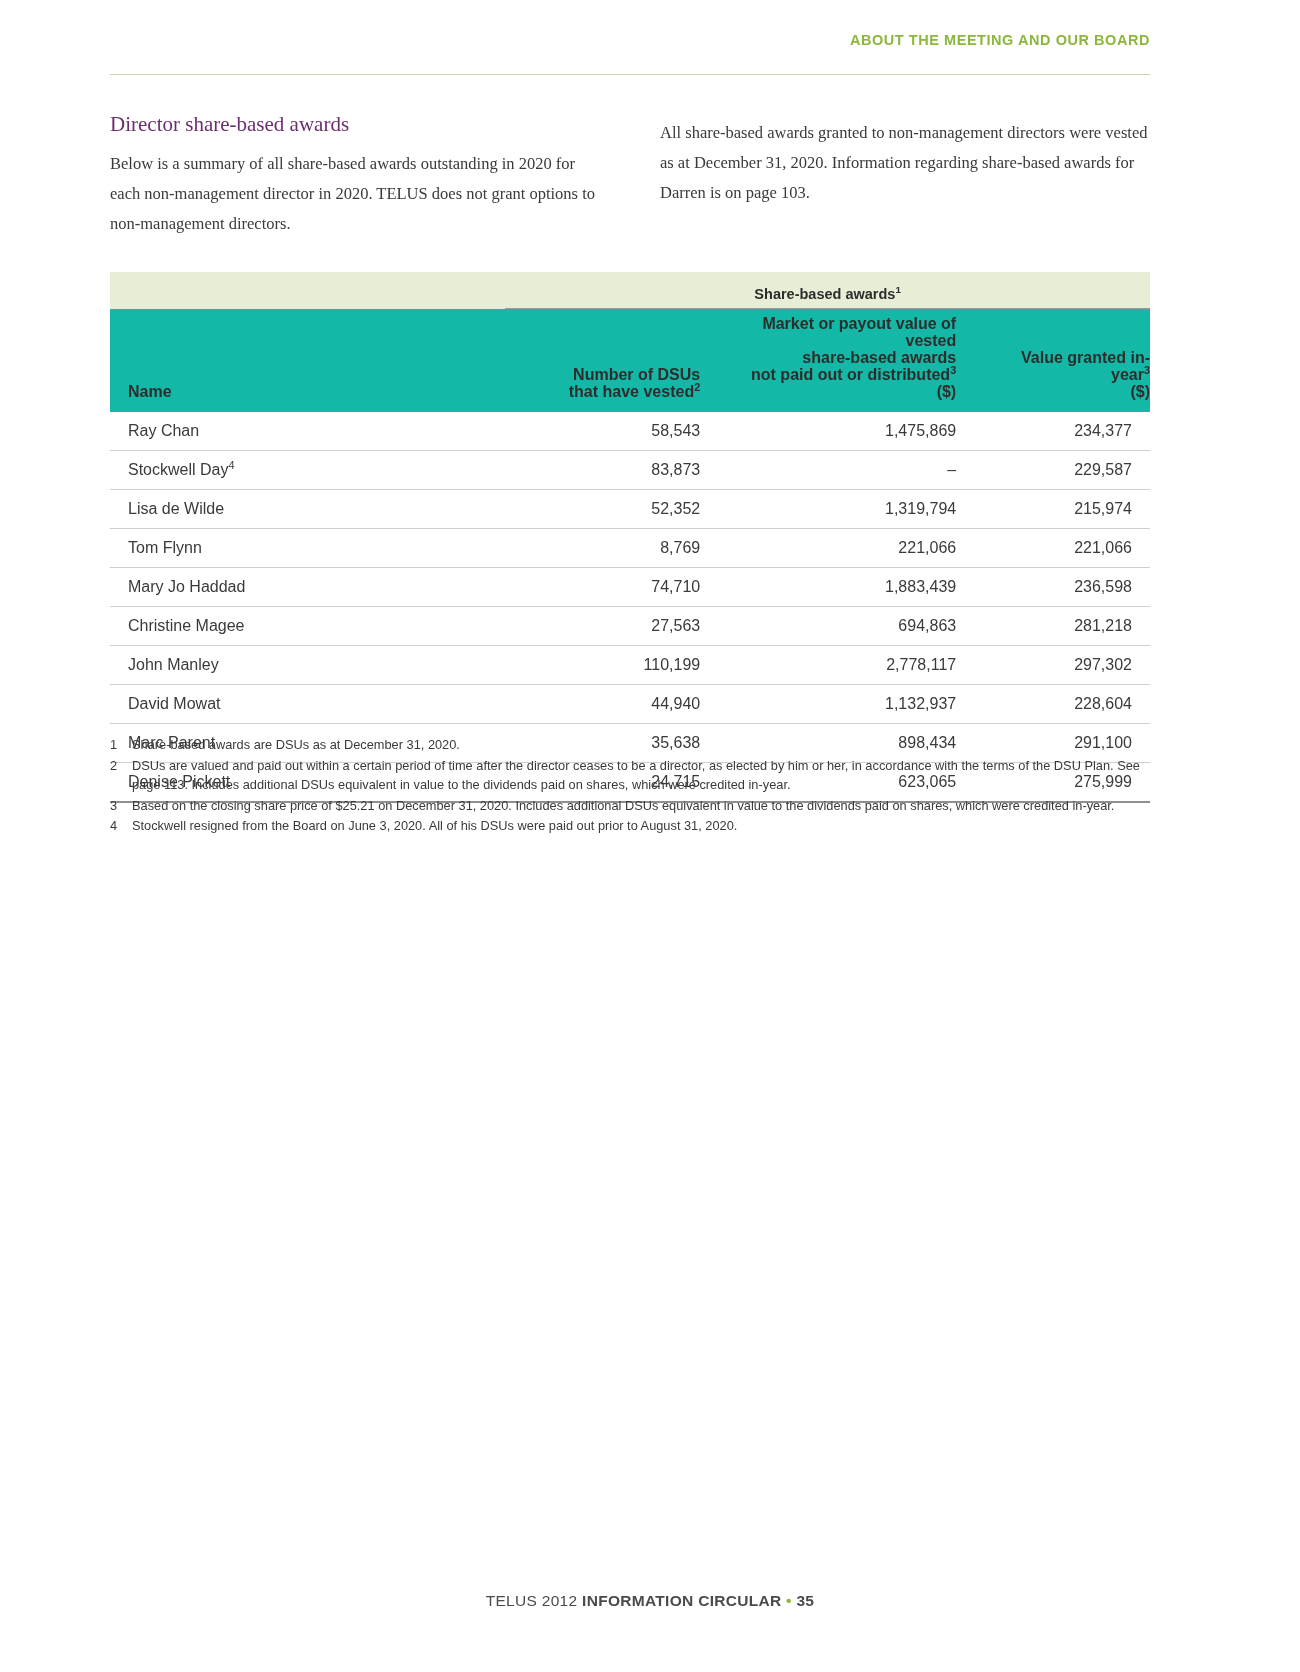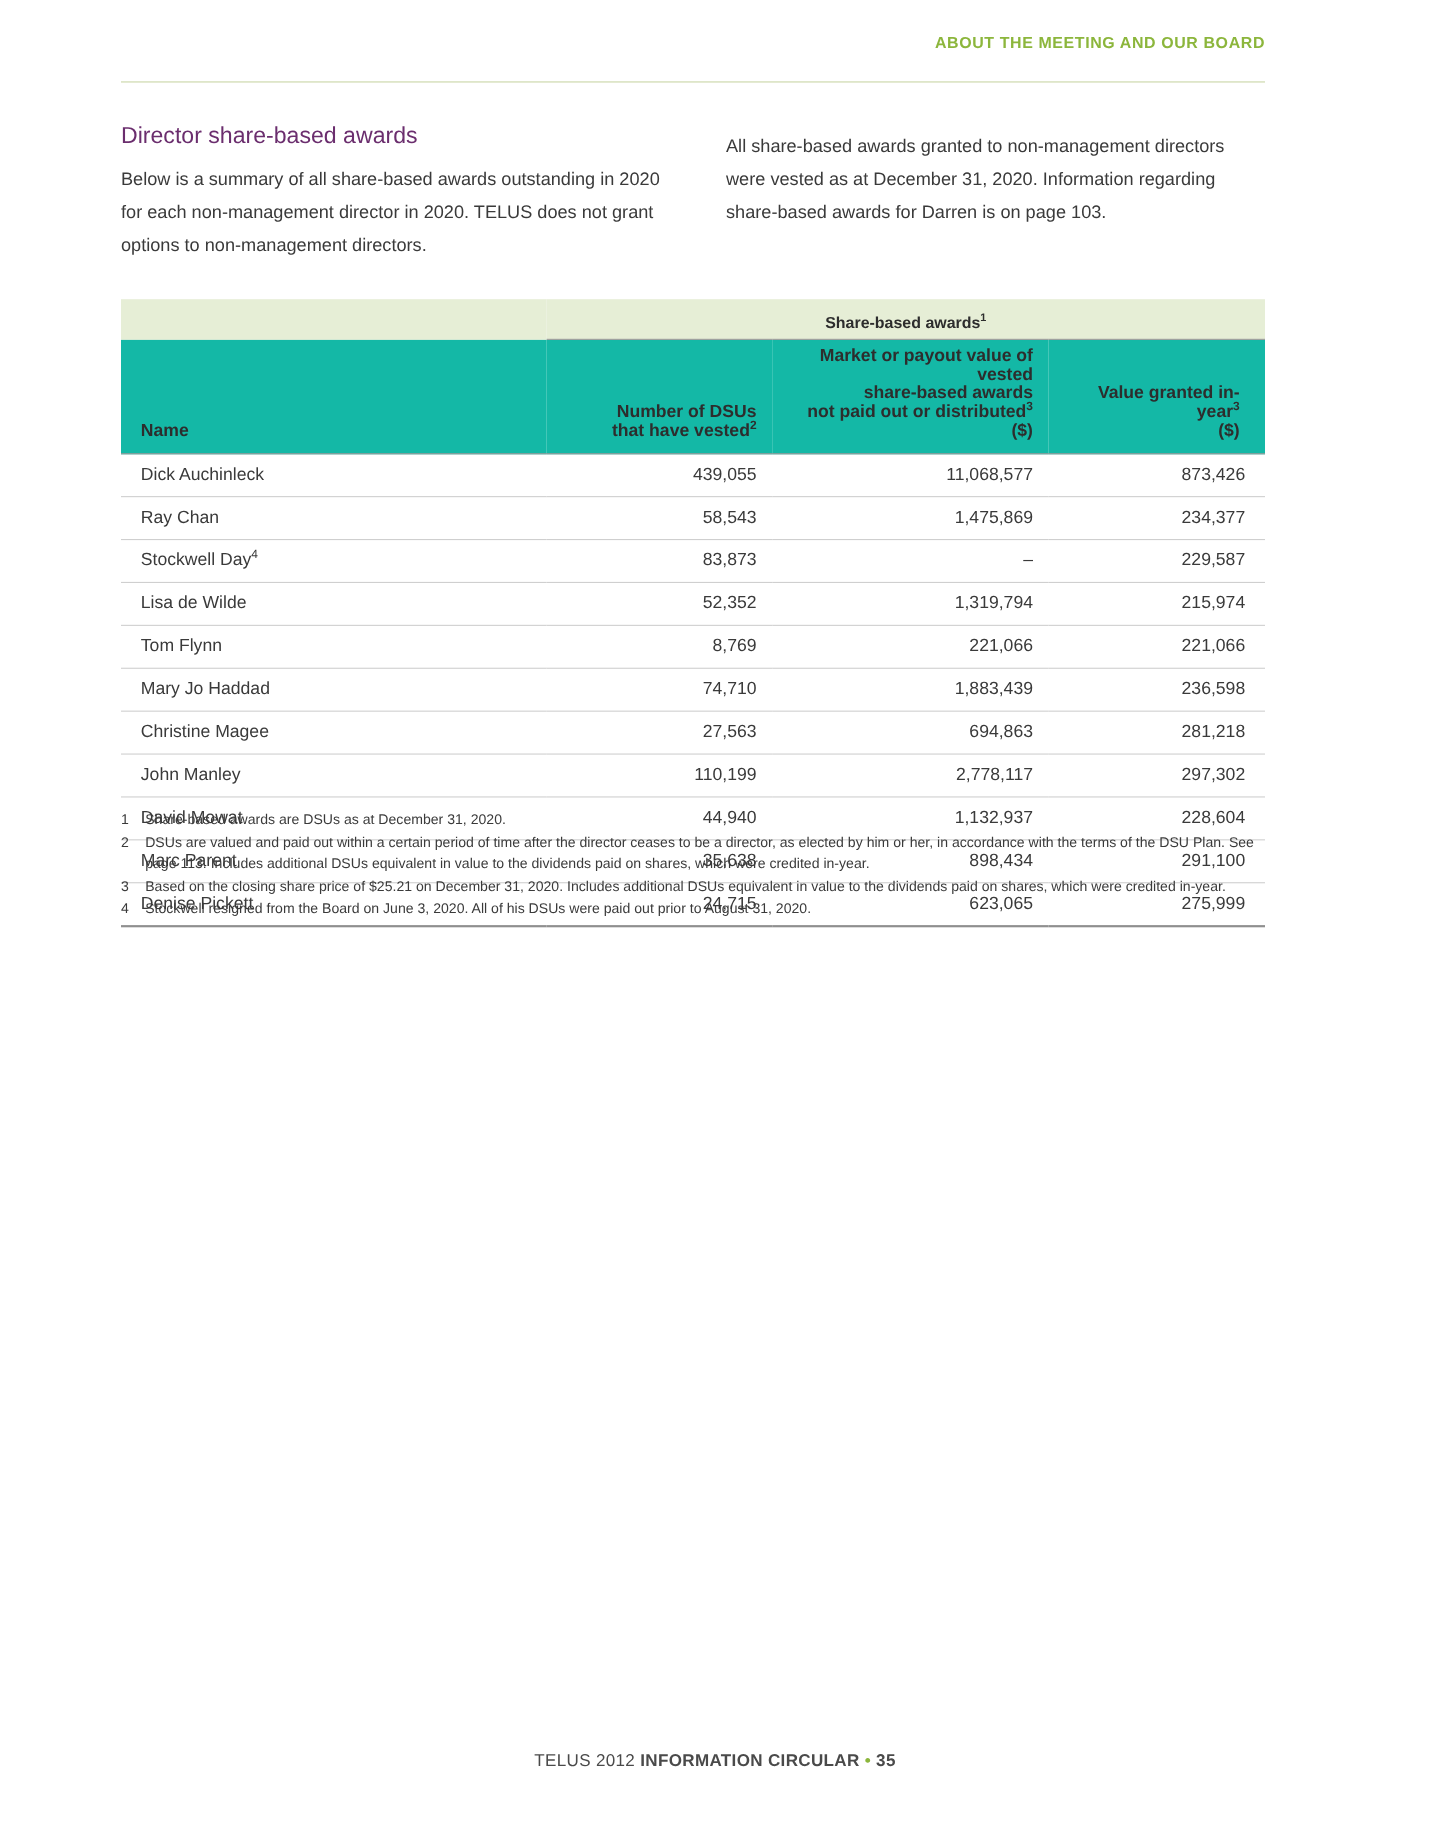--- a/index.html
+++ b/index.html
@@ -45,20 +45,21 @@
   }
 
   
   .intro {
     position: absolute;
     left: 110px;
     top: 112px;
     width: 1040px;
     display: flex;
     gap: 60px;
+    font-family: Liberation Serif, serif;
   }
   .intro-col {
     width: 490px;
   }
   .section-title {
     font-size: 21px;
     color: #6b2e6e;
     margin: 0 0 12px 0;
     font-weight: normal;
   }
@@ -117,21 +118,21 @@
     text-align: right;
     width: 200px;
   }
   th.colhead.mid {
     text-align: right;
     width: 250px;
   }
   th.colhead.last {
     text-align: right;
     width: 180px;
-    padding-right: 23px;
+    padding-right: 0;
   }
   td.cell {
     font-size: 16px;
     color: #3a3a3a;
     padding: 10px 14px 10px 14px;
     border-bottom: 1px solid #cfcfcf;
   }
   td.cell.name {
     text-align: left;
     padding-left: 18px;
@@ -238,26 +239,20 @@
             <span>not paid out or distributed</span><sup>3</sup><br>
             <span>($)</span>
           </th>
           <th class="colhead last">
             <span>Value granted in-year</span><sup>3</sup><br>
             <span>($)</span>
           </th>
         </tr>
       </thead>
       <tbody id="awards-body">
-          <tr class="first-row">
-            <td class="cell name"><span>Dick Auchinleck</span></td>
-            <td class="cell num">439,055</td>
-            <td class="cell num">11,068,577</td>
-            <td class="cell num last">873,426</td>
-          </tr>
           <tr>
             <td class="cell name"><span>Ray Chan</span></td>
             <td class="cell num">58,543</td>
             <td class="cell num">1,475,869</td>
             <td class="cell num last">234,377</td>
           </tr>
           <tr>
             <td class="cell name"><span>Stockwell Day</span><sup>4</sup></td>
             <td class="cell num">83,873</td>
             <td class="cell num">–</td>

